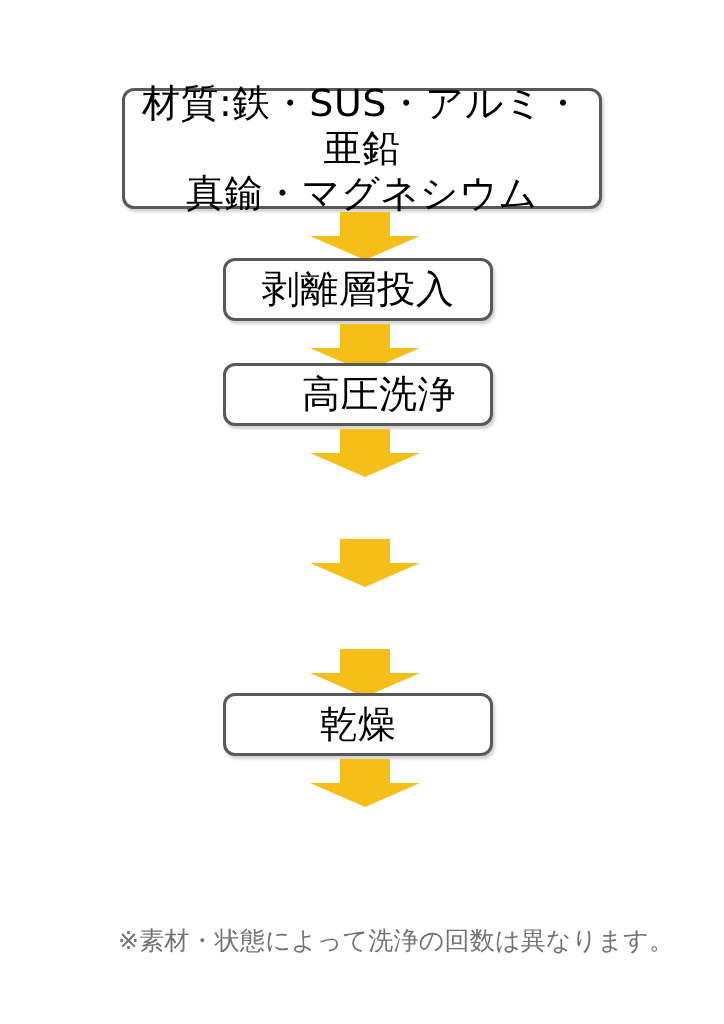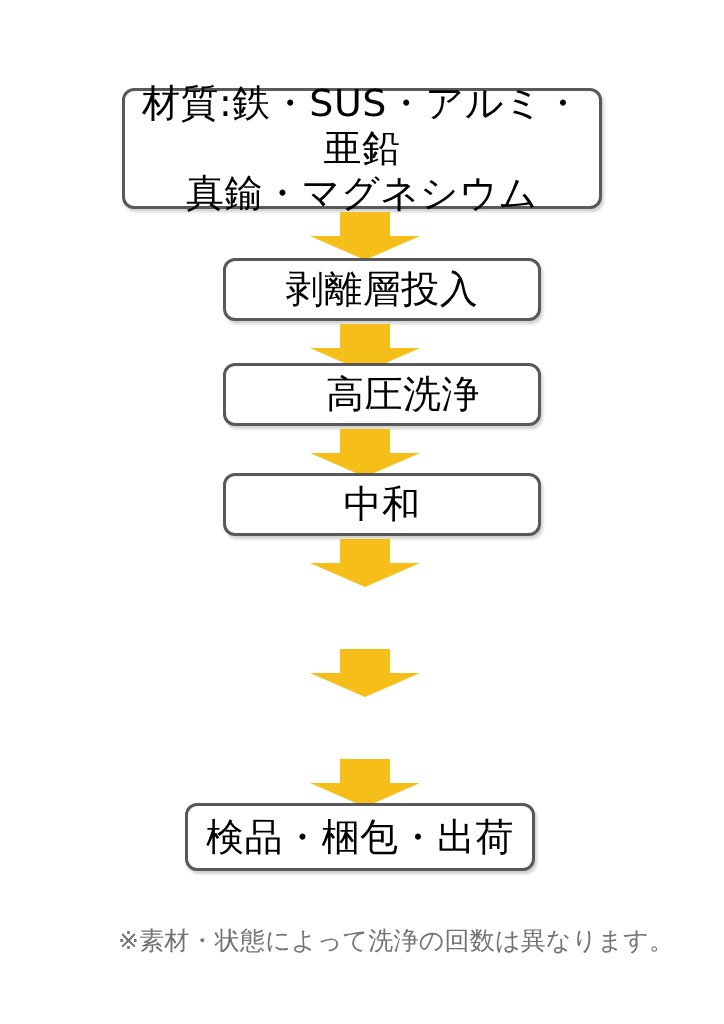--- a/index.html
+++ b/index.html
@@ -43,21 +43,21 @@
     padding: 0 6px;
   }
 
   .node-wide {
     left: 122px;
     width: 480px;
     font-size: 38px;
   }
   .node-narrow {
     left: 223px;
-    width: 318px;
+    width: 270px;
     font-size: 38px;
   }
   .node-medium {
     left: 185px;
     width: 350px;
     font-size: 38px;
   }
 
   #node-material   { top: 88px;  height: 121px; }
   #node-stripping  { top: 258px; height: 63px;  }
@@ -119,39 +119,38 @@
   </div>
 
   <div class="node node-narrow" id="node-washing">高圧洗浄</div>
 
   <div class="arrow" id="arrow-3">
     <svg viewBox="0 0 110 48" xmlns="http://www.w3.org/2000/svg" aria-hidden="true">
       <polygon points="30,0 80,0 80,24 110,24 55,48 0,24 30,24" fill="#f5be18"></polygon>
     </svg>
   </div>
 
-  <div class="node node-narrow" id="node-neutralize">中和</div>
 
   <div class="arrow" id="arrow-4">
     <svg viewBox="0 0 110 48" xmlns="http://www.w3.org/2000/svg" aria-hidden="true">
       <polygon points="30,0 80,0 80,24 110,24 55,48 0,24 30,24" fill="#f5be18"></polygon>
     </svg>
   </div>
 
 
   <div class="arrow" id="arrow-5">
     <svg viewBox="0 0 110 48" xmlns="http://www.w3.org/2000/svg" aria-hidden="true">
       <polygon points="30,0 80,0 80,24 110,24 55,48 0,24 30,24" fill="#f5be18"></polygon>
     </svg>
   </div>
 
+  <div class="node node-narrow" id="node-drying">乾燥</div>
 
   <div class="arrow" id="arrow-6">
     <svg viewBox="0 0 110 48" xmlns="http://www.w3.org/2000/svg" aria-hidden="true">
       <polygon points="30,0 80,0 80,24 110,24 55,48 0,24 30,24" fill="#f5be18"></polygon>
     </svg>
   </div>
 
-  <div class="node node-medium" id="node-shipping">検品・梱包・出荷</div>
 
   <div class="footnote">※素材・状態によって洗浄の回数は異なります。</div>
 
 </div>
 
 </body></html>

